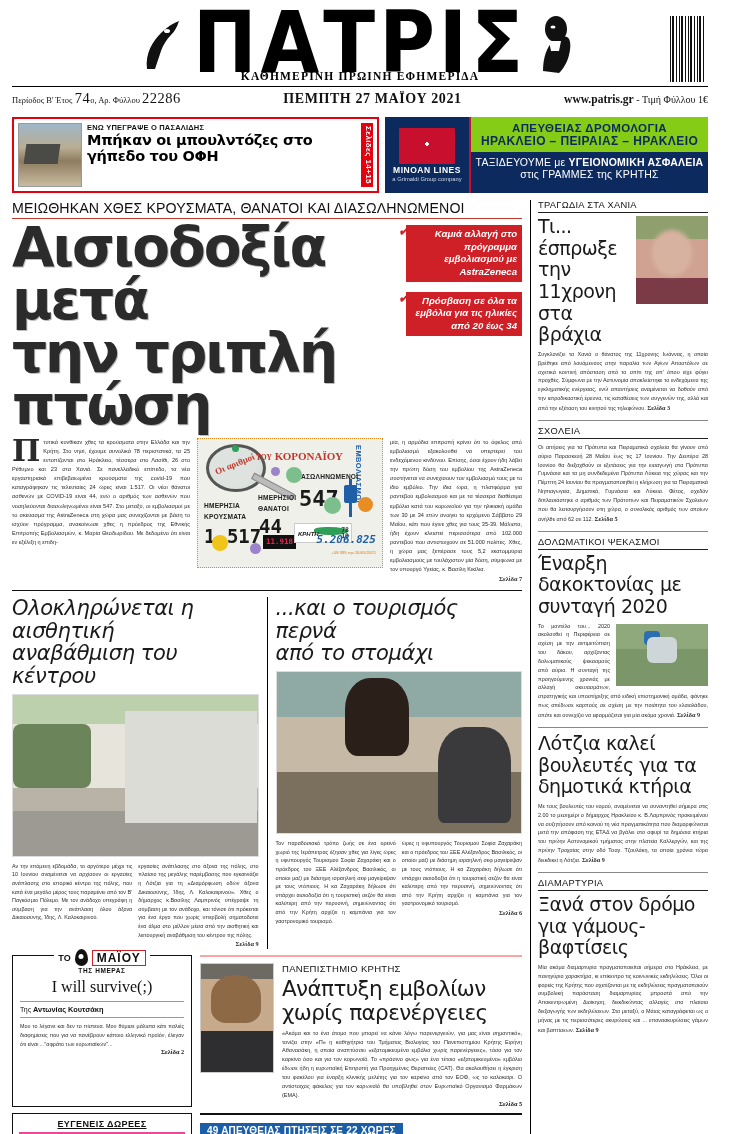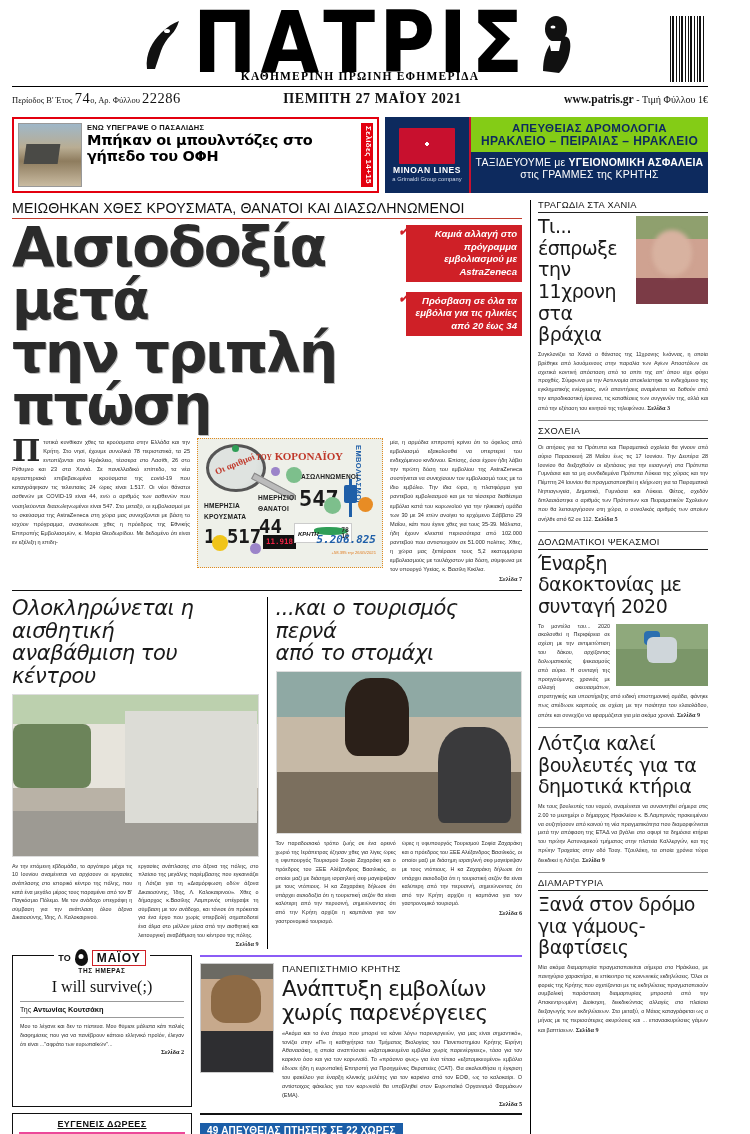--- a/index.html
+++ b/index.html
@@ -150,21 +150,21 @@
   .stig-to { font-size:9px; font-weight:bold; }
   .pin { width:13px; height:17px; background:#111; border-radius:50% 50% 50% 50%/60% 60% 40% 40%; position:relative; }
   .pin:after { content:""; position:absolute; left:50%; top:5px; transform:translateX(-50%); width:5px; height:5px; background:#fff; border-radius:50%; }
   .stig-word { border:1.6px solid #cf2027; color:#111; font-weight:bold; font-size:12px; letter-spacing:1px; padding:0 4px; }
   .stig-day { text-align:center; font-size:6.5px; font-weight:bold; letter-spacing:.6px; margin-top:1px; }
   .stig-title { text-align:center; font-family:"Liberation Serif", serif; font-size:16px; margin:4px 0 5px; }
   .stig-by { font-size:7px; border-top:1px solid #999; border-bottom:1px solid #999; padding:3px 0; }
   .stig-by b { font-size:7.4px; }
   .stig-text { font-size:5.4px; line-height:1.6; margin-top:4px; text-align:justify; color:#2a2a2a; }
 
-  .uni { flex:1; border-top:2px solid #8b5cf6; padding-top:6px; }
+  .uni { flex:1; border-top:2px solid #fca5a5; padding-top:6px; }
   .uni-inner { display:flex; gap:8px; }
   .uni-photo { flex:0 0 74px; height:110px; background:linear-gradient(180deg,#6c6a63 0 14%, #c7a98c 14% 62%, #2e2e31 62% 100%); position:relative; overflow:hidden; border:1px solid #ccc; }
   .uni-photo:after { content:""; position:absolute; left:14%; top:10%; width:70%; height:44%; background:#8d6a45; border-radius:45% 45% 30% 30%; }
   .uni-txt { flex:1; min-width:0; }
   .uni-kicker { font-size:9.5px; letter-spacing:.3px; color:#111; }
   .uni-head { font-family:"DejaVu Sans", sans-serif; font-size:21.5px; line-height:1.1; letter-spacing:-.6px; margin:3px 0 4px; color:#1a1a1a; }
   .uni-body { font-size:5.5px; line-height:1.62; text-align:justify; color:#2a2a2a; }
 
   
   .bot-row { display:flex; gap:8px; margin-top:6px; }

